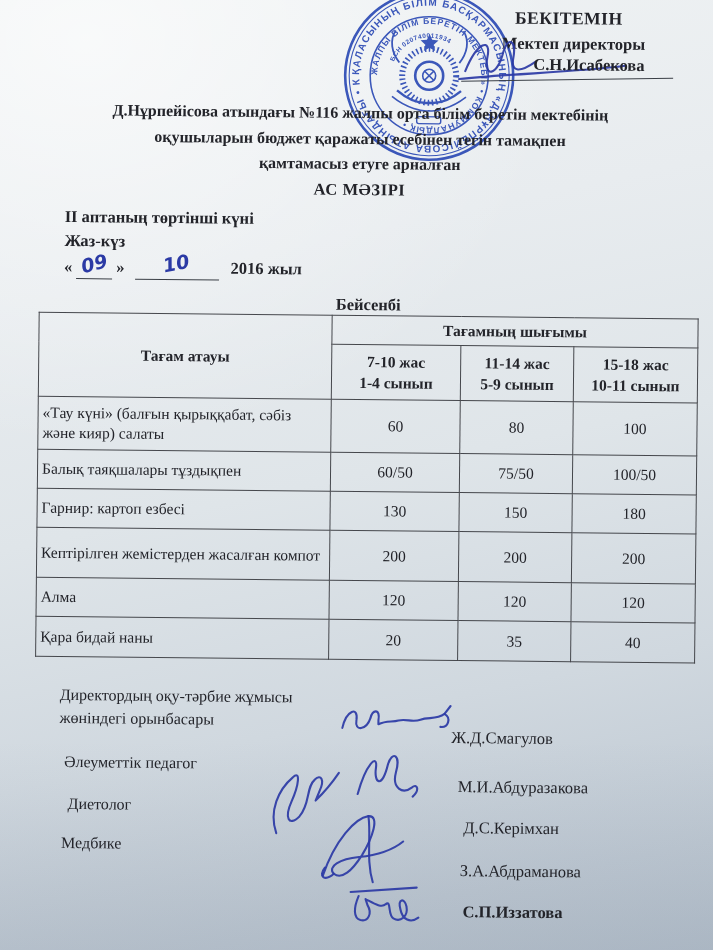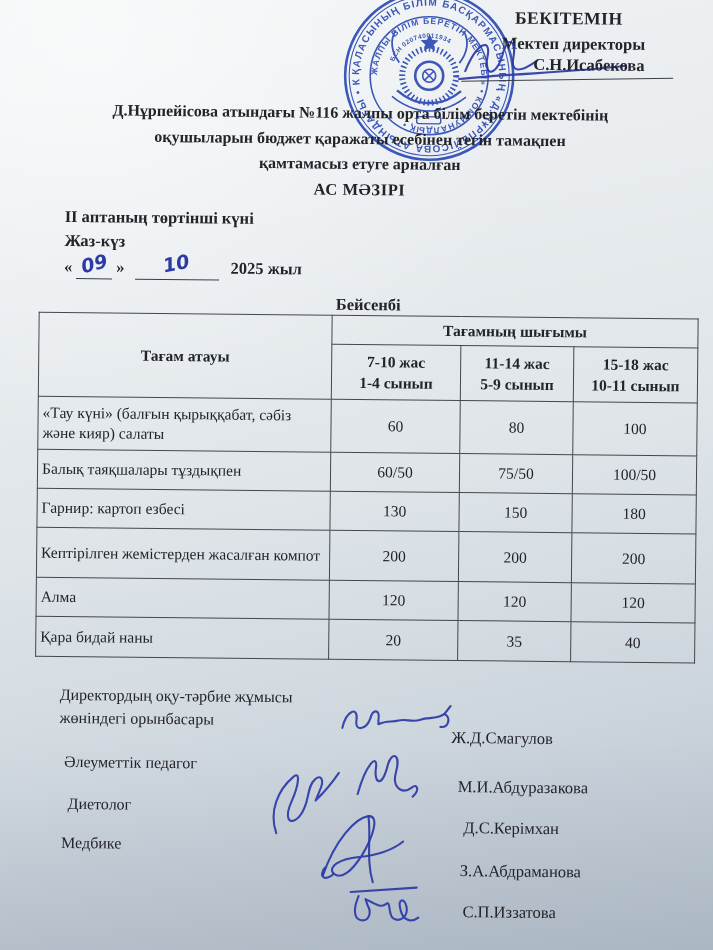--- a/index.html
+++ b/index.html
@@ -111,21 +111,21 @@
     </div>
 
     <div class="abs b period">
       <div>II аптаның төртінші күні</div>
       <div>Жаз-күз</div>
       <div class="date-row">
         <span>«</span>
           <span class="blank day"><span class="hand d">09</span></span>
           <span>»</span>
         <span class="blank month"><span class="hand m">10</span></span>
-        <span>2025 жыл</span>
+        <span>2016 жыл</span>
       </div>
     </div>
 
     <div class="abs b center day-title">Бейсенбі</div>
     <table class="menu">
       <colgroup>
           <col style="width:293px">
           <col style="width:129px">
           <col style="width:113px">
           <col style="width:124px">
@@ -212,16 +212,16 @@
       <path d="M18,66 C30,30 50,8 63,6 C75,5 67,28 57,45 C47,61 37,70 29,64 C22,57 35,49 54,47 C72,45 86,41 98,31"></path>
       <path d="M63,6 C66,26 61,50 68,72"></path>
       <path d="M29,64 C20,72 13,67 20,58"></path>
     </svg>
     <div class="abs sname" style="left:465px;top:860px;">З.А.Абдраманова</div>
 
     <svg class="abs sig" style="left:346px;top:882px;" width="85" height="46" viewBox="0 0 85 46">
       <path d="M10,10 L76,5"></path>
       <path d="M18,14 C13,26 13,36 20,38 C28,40 32,31 27,23 L25,17 C33,21 41,26 45,22 C51,17 47,32 53,36 C60,40 68,34 66,24 C64,15 57,16 60,27 C62,37 70,41 78,35"></path>
     </svg>
-    <div class="abs sname" style="left:468px;top:901px;">С.П.Иззатова</div>
+    <div class="abs sname" style="left:468px;top:901px;font-weight:bold;">С.П.Иззатова</div>
 
   </div>
 </div>
 
 </body></html>

